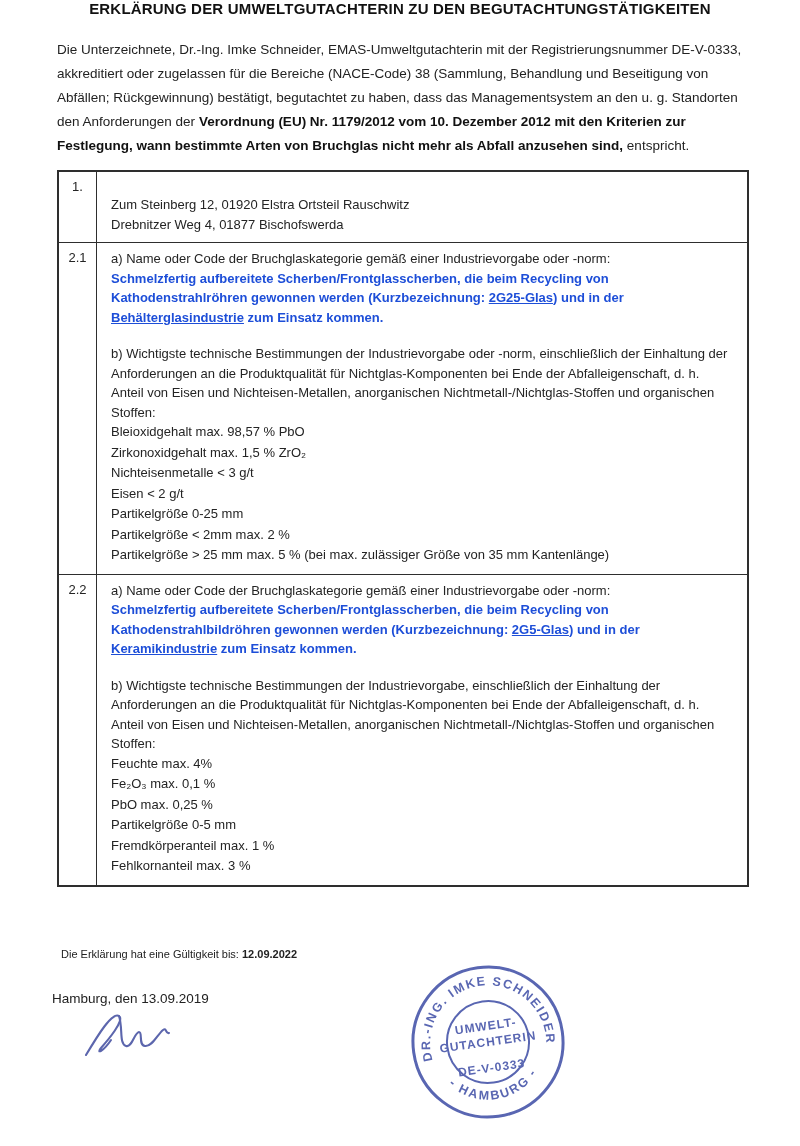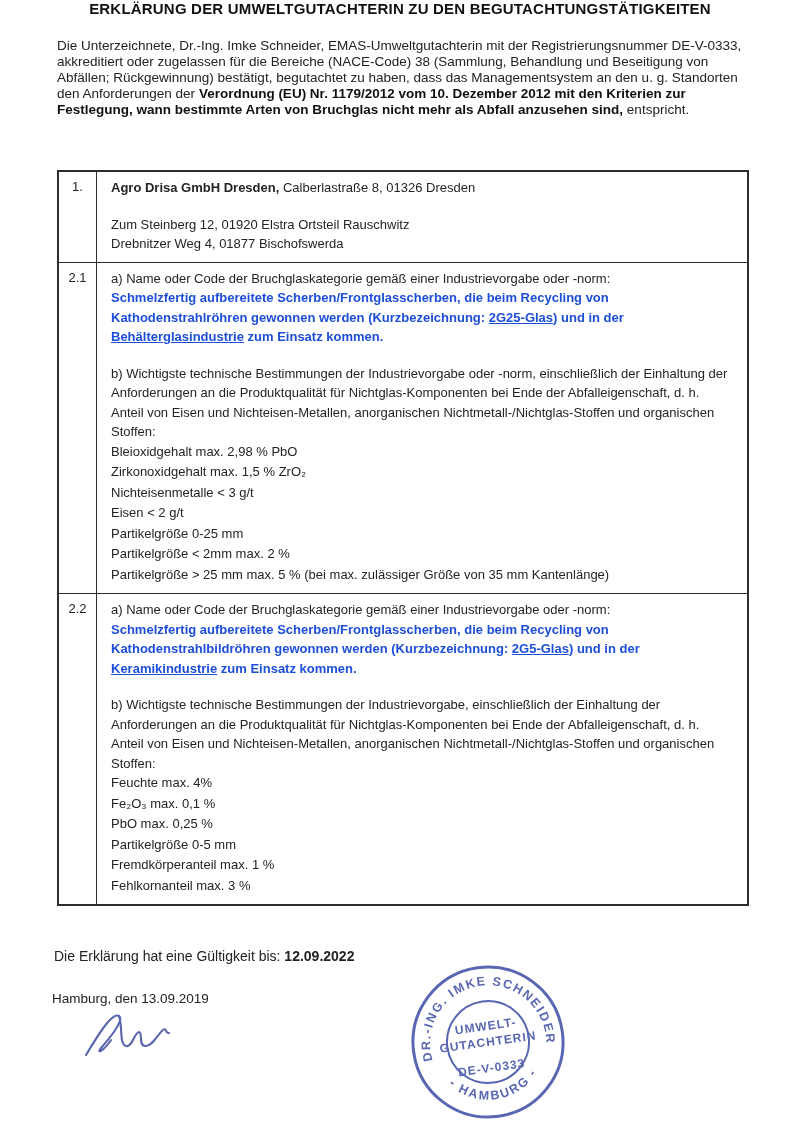--- a/index.html
+++ b/index.html
@@ -14,21 +14,21 @@
   .doc-title{
     text-align:center;
     font-weight:bold;
     font-size:15px;
     letter-spacing:.2px;
     color:#111;
   }
   .intro{
     margin:21px 52px 0 57px;
     font-size:13.5px;
-    line-height:16px;
+    line-height:24px;
     color:#222;
   }
   .intro b{color:#111;}
   
   .decl-table{
     position:absolute;
     left:57px;top:170px;
     width:688px;
     border:2px solid #2e2e2e;
     font-size:13px;
@@ -47,22 +47,22 @@
     flex:1;
     padding:6px 14px 8px 14px;
     line-height:19.5px;
   }
   .gap-line{height:17px;}
   .bold-block{font-weight:bold;color:#1d4ed8;}
   .bold-block .u{text-decoration:underline;}
   .spec-line{line-height:20.5px;}
   
   .validity{
-    position:absolute;left:54px;top:948px;
-    font-size:14px;color:#222;
+    position:absolute;left:61px;top:948px;
+    font-size:11px;color:#222;
   }
   .place-date{
     position:absolute;left:52px;top:991px;
     font-size:13.5px;color:#222;
   }
   .signature{
     position:absolute;left:78px;top:1003px;
     width:120px;height:62px;
   }
   .signer-block{
@@ -85,37 +85,36 @@
 
   <div class="intro">
     <span>Die Unterzeichnete, Dr.-Ing. Imke Schneider, EMAS-Umweltgutachterin mit der Registrierungsnummer DE-V-0333, akkreditiert oder zugelassen für die Bereiche (NACE-Code) 38 (Sammlung, Behandlung und Beseitigung von Abfällen; Rückgewinnung) bestätigt, begutachtet zu haben, dass das Managementsystem an den u. g. Standorten den Anforderungen der </span><b>Verordnung (EU) Nr. 1179/2012 vom 10. Dezember 2012 mit den Kriterien zur Festlegung, wann bestimmte Arten von Bruchglas nicht mehr als Abfall anzusehen sind,</b><span> entspricht.</span>
   </div>
 
   <div class="decl-table">
 
     <div class="t-row">
       <div class="t-num">1.</div>
       <div class="t-content">
-        <div><b>Agro Drisa GmbH Dresden,</b><span> Calberlastraße 8, 01326 Dresden</span></div>
         <div class="gap-line"></div>
         <div>Zum Steinberg 12, 01920 Elstra  Ortsteil Rauschwitz</div>
         <div>Drebnitzer Weg 4, 01877 Bischofswerda</div>
       </div>
     </div>
 
     <div class="t-row">
       <div class="t-num">2.1</div>
       <div class="t-content">
         <div>a) Name oder Code der Bruchglaskategorie gemäß einer Industrievorgabe oder -norm:</div>
         <div class="bold-block">
           <span>Schmelzfertig aufbereitete Scherben/Frontglasscherben, die beim Recycling von Kathodenstrahlröhren gewonnen werden (Kurzbezeichnung: </span><span class="u">2G25-Glas</span><span>) und in der </span><span class="u">Behälterglasindustrie</span><span> zum Einsatz kommen.</span>
         </div>
         <div class="gap-line"></div>
         <div>b) Wichtigste technische Bestimmungen der Industrievorgabe oder -norm, einschließlich der Einhaltung der Anforderungen an die Produktqualität für Nichtglas-Komponenten bei Ende der Abfalleigenschaft,  d. h. Anteil von Eisen und Nichteisen-Metallen, anorganischen Nichtmetall-/Nichtglas-Stoffen und organischen Stoffen:</div>
-        <div class="spec-line">Bleioxidgehalt max. 2,98 % PbO</div>
+        <div class="spec-line">Bleioxidgehalt max. 98,57 % PbO</div>
         <div class="spec-line">Zirkonoxidgehalt max. 1,5 % ZrO₂</div>
         <div class="spec-line">Nichteisenmetalle &lt; 3 g/t</div>
         <div class="spec-line">Eisen &lt; 2 g/t</div>
         <div class="spec-line">Partikelgröße 0-25 mm</div>
         <div class="spec-line">Partikelgröße &lt; 2mm max. 2 %</div>
         <div class="spec-line">Partikelgröße &gt; 25 mm max. 5 % (bei max. zulässiger Größe von 35 mm Kantenlänge)</div>
       </div>
     </div>
 
     <div class="t-row">

